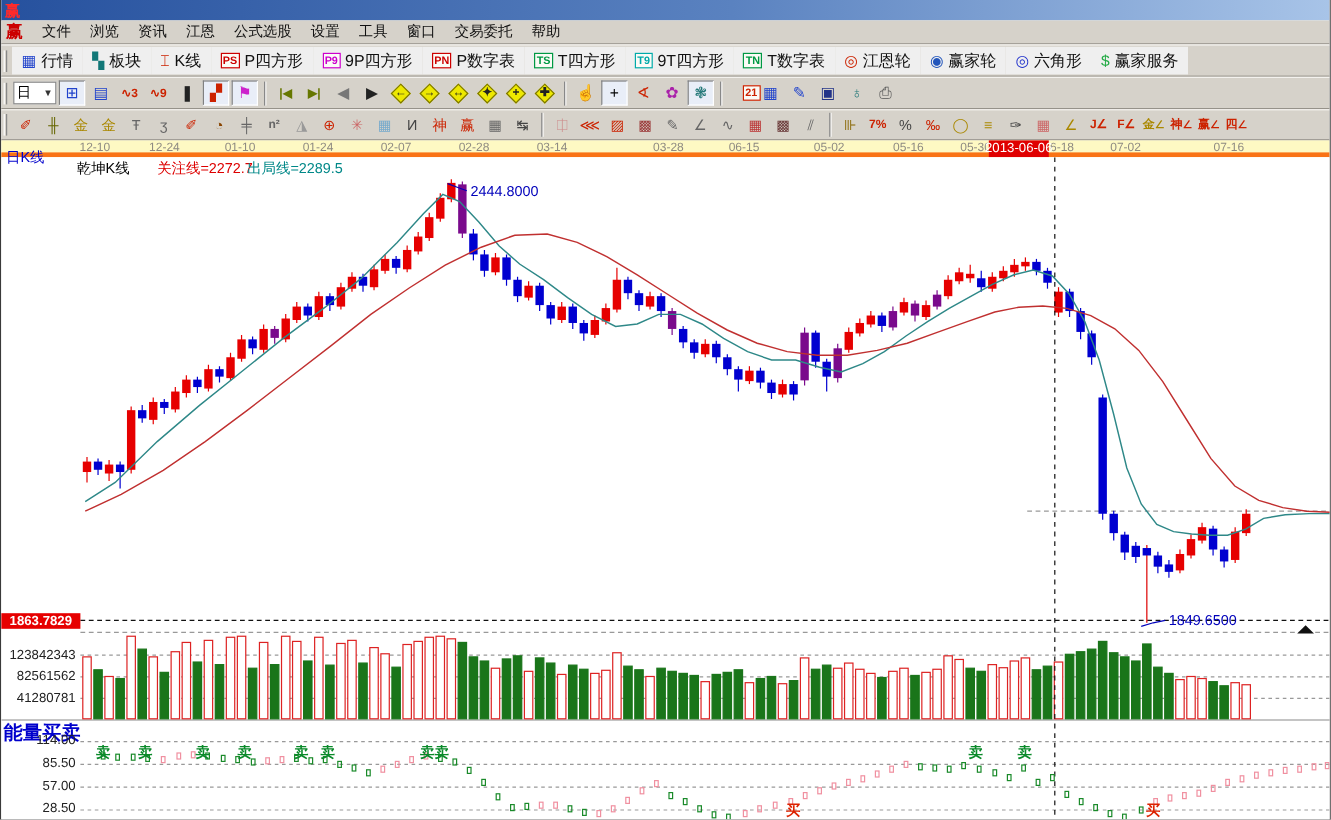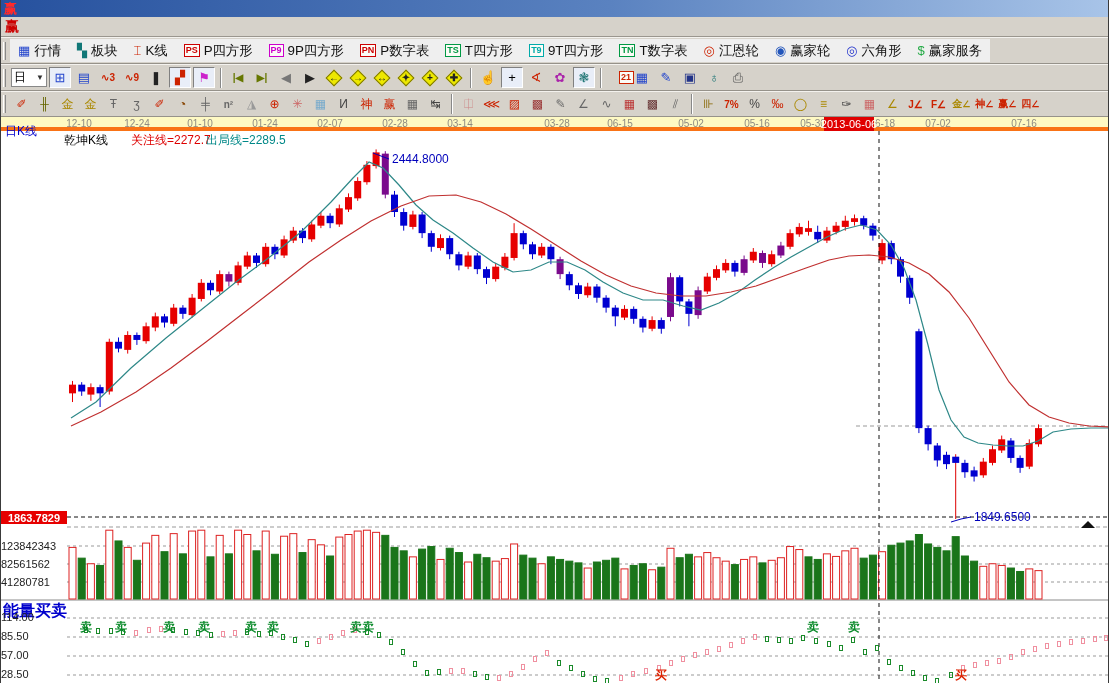--- a/index.html
+++ b/index.html
@@ -48,36 +48,37 @@
   
   #chartwrap{position:absolute;left:0;top:131px;width:1109px;height:552px;background:#fff;}
   #chart-svg{position:absolute;left:0;top:0;}
   .ovl{position:absolute;font-size:12px;white-space:nowrap;}
   #panel-title{left:4px;top:-8px;color:#0000cc;}
   #legend-qiankun{left:63px;top:1px;color:#000;}
   #legend-attn{left:130px;top:1px;color:#dd0000;}
   #legend-exit{left:205px;top:1px;color:#008888;}
   #price-tag{position:absolute;left:0;top:380px;width:66px;height:13px;background:#e60000;color:#fff;
     font-size:11px;display:flex;align-items:center;justify-content:center;font-weight:bold;}
-  .scale-lb{position:absolute;width:62px;text-align:left;font-size:11px;color:#222;}
+  .scale-lb{position:absolute;width:62px;text-align:right;font-size:11px;color:#222;}
   #vol-lb0{left:0;top:409px;} #vol-lb1{left:0;top:427px;} #vol-lb2{left:0;top:445px;}
   #ind-title{position:absolute;left:2px;top:470px;color:#0000cc;font-size:16px;font-weight:bold;}
   #ind-lb0{left:0;top:480px;} #ind-lb1{left:0;top:499px;} #ind-lb2{left:0;top:518px;} #ind-lb3{left:0;top:537px;}
 </style>
 </head>
 <body>
 
 <div id="app">
 
   <div id="titlebar">
     <span class="app-ico">赢</span>
   </div>
 
   <div id="menubar">
     <span class="app-ico">赢</span>
+    <span id="menu-items"><span class="menu-item">文件</span><span class="menu-item">浏览</span><span class="menu-item">资讯</span><span class="menu-item">江恩</span><span class="menu-item">公式选股</span><span class="menu-item">设置</span><span class="menu-item">工具</span><span class="menu-item">窗口</span><span class="menu-item">交易委托</span><span class="menu-item">帮助</span></span>
   </div>
 
   <div id="toolbar1" class="toolbar">
       <span class="grip"></span>
       <button class="tb1-btn">
         <span class="ico-glyph" style="color: rgb(34, 68, 204);">▦</span>
         <span>行情</span>
       </button>
       <button class="tb1-btn">
         <span class="ico-glyph" style="color: rgb(17, 119, 119);">▚</span>

